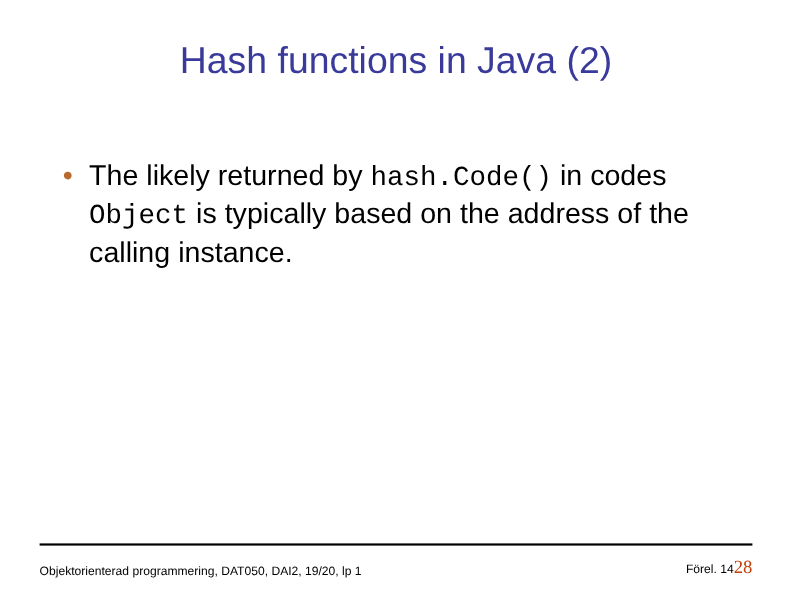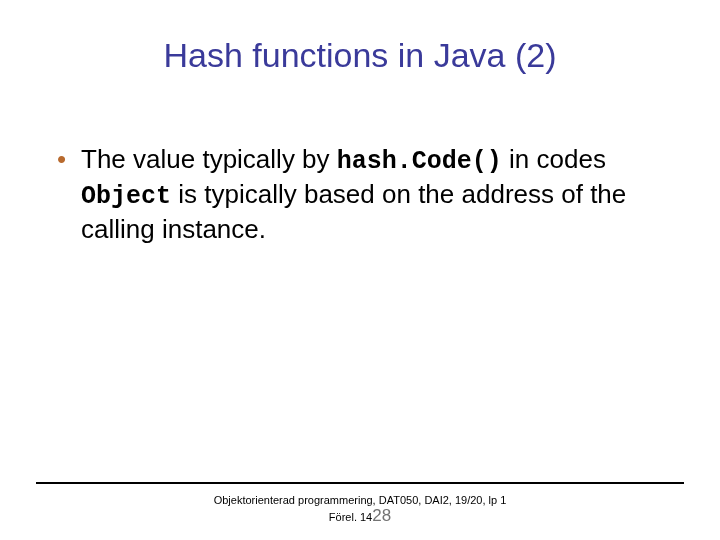--- a/index.html
+++ b/index.html
@@ -41,60 +41,59 @@
     content: "•";
     position: absolute;
     left: 2px;
     top: 0;
     color: #b86a2e;
     font-size: 26px;
   }
   .code {
     font-family: "Courier New", Courier, monospace;
     font-size: 25px;
-    font-weight: bold;
   }
   .footer {
     position: absolute;
     left: 36px;
     right: 36px;
     bottom: 14px;
   }
   .footer-line {
     border: none;
     border-top: 2px solid #000;
     margin-bottom: 10px;
   }
   .footer-row {
     display: flex;
     justify-content: space-between;
-    align-items: center;
+    align-items: flex-end;
     font-size: 11px;
     color: #000;
     font-family: Arial, sans-serif;
-    flex-direction: column;
   }
   .footer-right {
     display: flex;
     align-items: baseline;
   }
   .page-num {
-    color: #737373;
+    color: #c2410c;
     font-size: 17px;
+    font-family: Liberation Serif, serif;
   }
 </style>
 </head>
 <body>
 
 <div class="slide">
   <h1 class="title">Hash functions in Java (2)</h1>
 
   <ul class="bullets">
     <li>
-      <span>The value typically by </span><span class="code">hash.Code()</span><span> in codes </span><span class="code">Object</span><span> is typically based on the address of the calling instance.</span>
+      <span>The likely returned by </span><span class="code">hash.Code()</span><span> in codes </span><span class="code">Object</span><span> is typically based on the address of the calling instance.</span>
     </li>
   </ul>
 
   <div class="footer">
     <hr class="footer-line">
     <div class="footer-row">
       <span>Objektorienterad programmering, DAT050, DAI2, 19/20, lp 1</span>
       <span class="footer-right">
         <span>Förel. 14</span>
         <span class="page-num">28</span>

